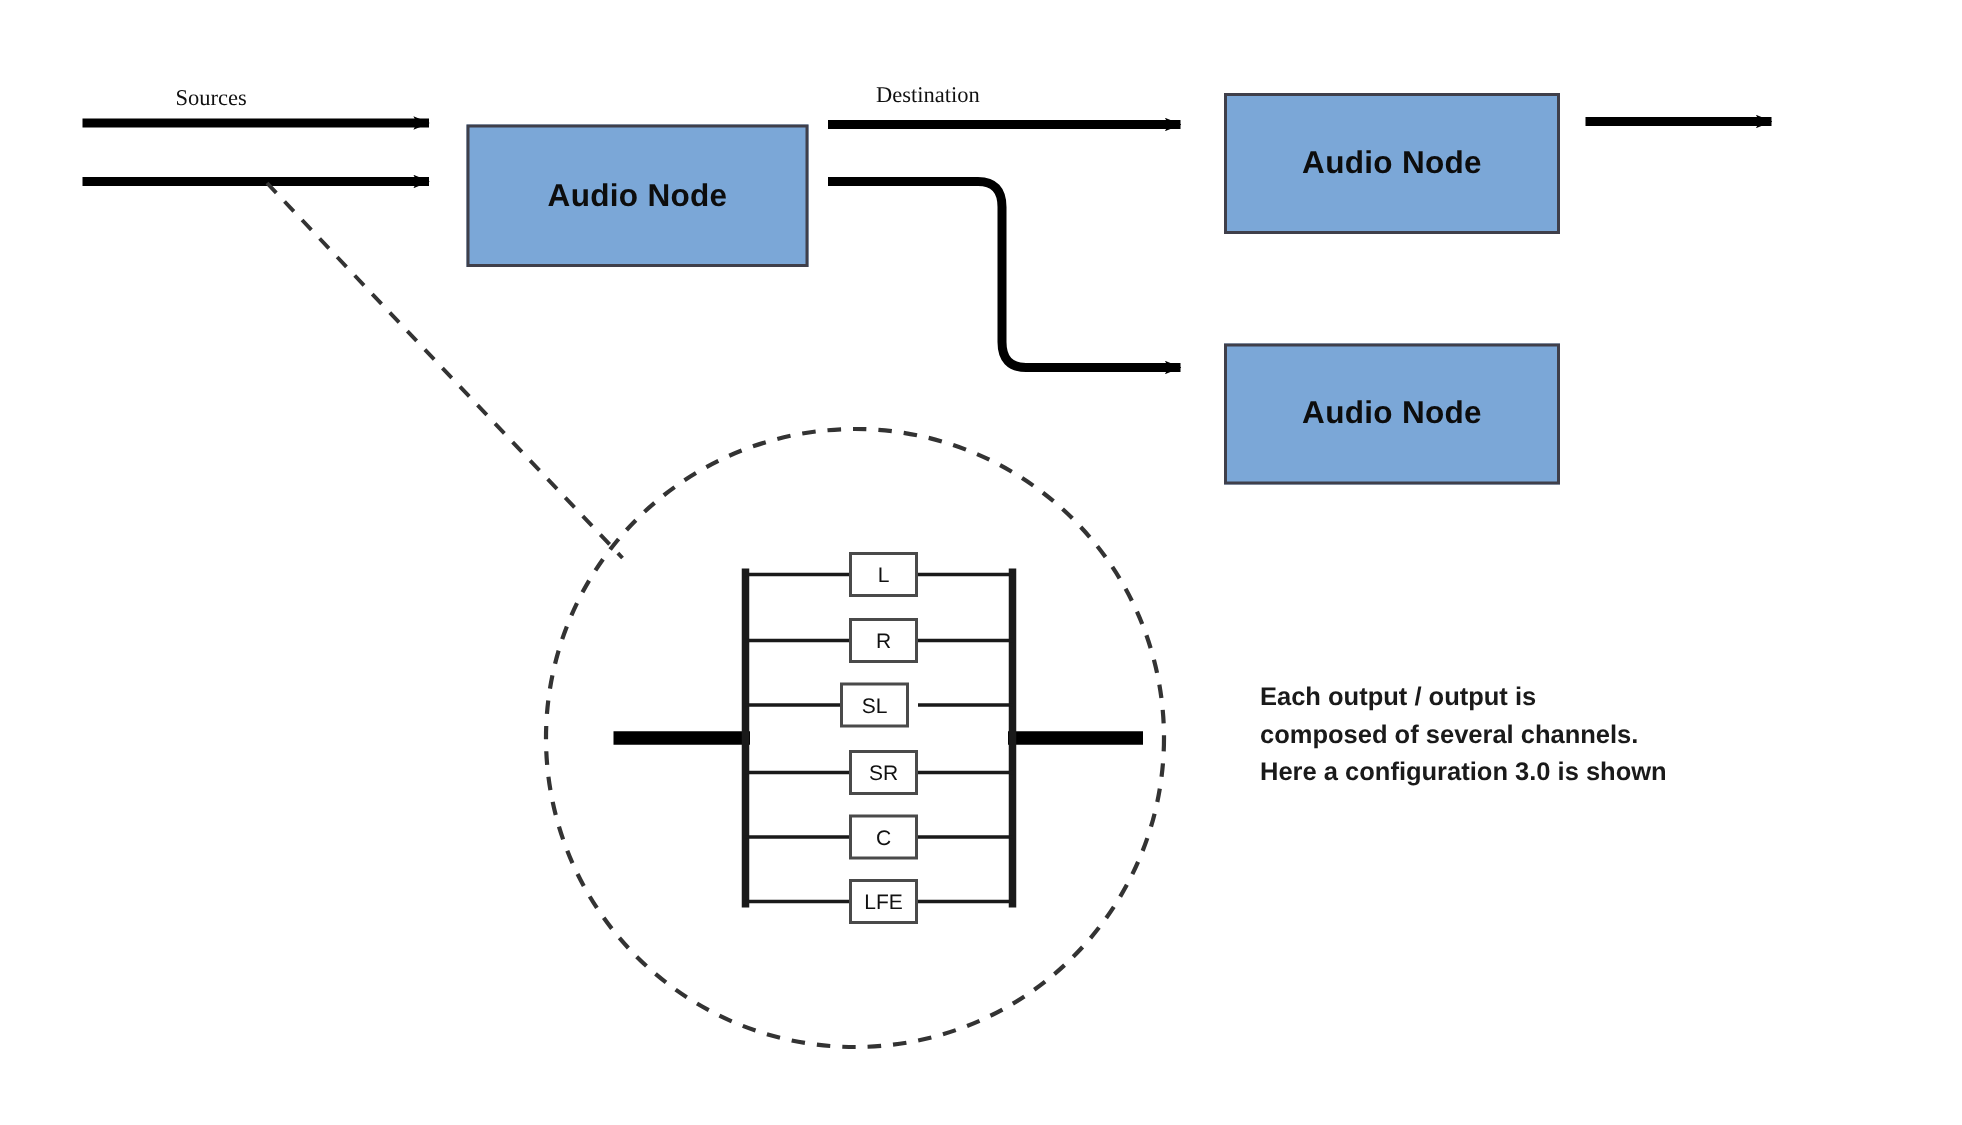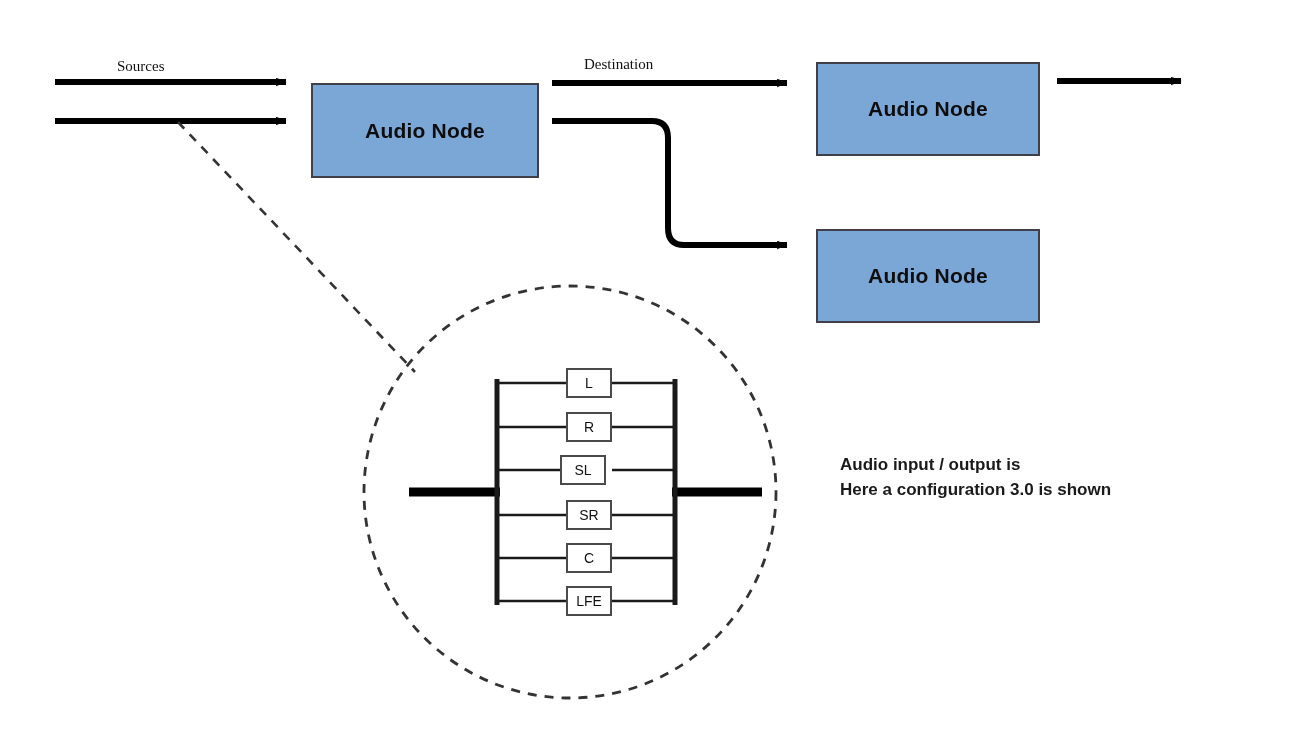--- a/index.html
+++ b/index.html
@@ -137,21 +137,22 @@
 </div>
 
 <div class="node-box" id="node-dest-bottom" style="left: 816px; top: 201px; width: 224px; height: 94px; background: rgb(123, 167, 215); border-color: rgb(63, 63, 74);">
   <span class="node-label">Audio Node</span>
 </div>
 
 <div class="edge-label" id="label-sources" style="left: 117px; top: 58px;">Sources</div>
 <div class="edge-label" id="label-destination" style="left: 584px; top: 56px;">Destination</div>
 
 <div class="caption" id="caption" style="left: 840px; top: 452px;">
-  <div>Audio input / output is</div>
+  <div>Each output / output is</div>
+  <div>composed of several channels.</div>
   <div>Here a configuration 3.0 is shown</div>
 </div>
 
 <div id="channel-boxes">
     <div class="chan-box" style="left: 566px; top: 368px;">
       <span class="chan-label">L</span>
     </div>
     <div class="chan-box" style="left: 566px; top: 412px;">
       <span class="chan-label">R</span>
     </div>

